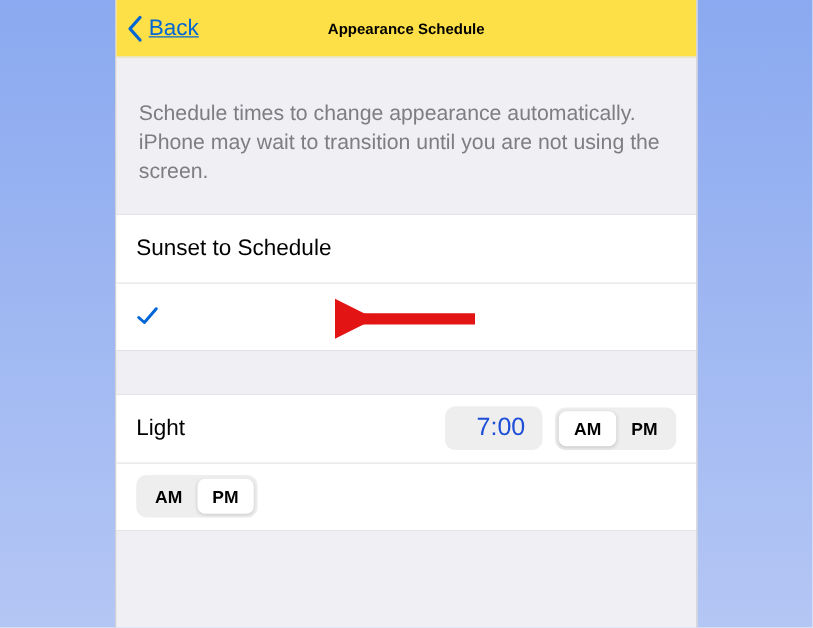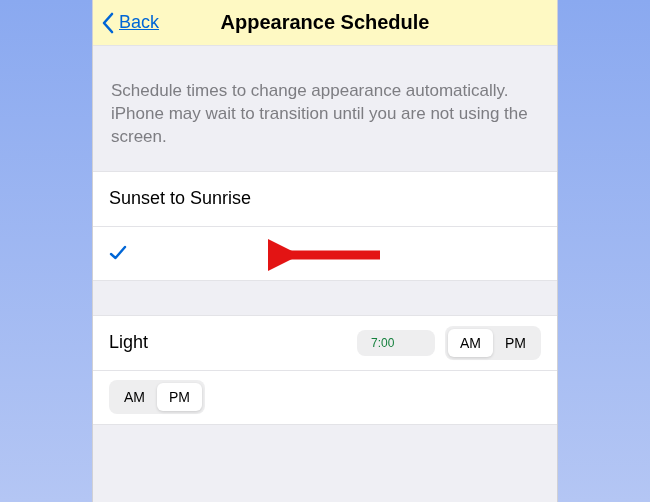--- a/index.html
+++ b/index.html
@@ -16,40 +16,40 @@
     width: 466px;
     height: 502px;
     background: #efeff4;
     border-left: 1px solid #d0d0d5;
     border-right: 1px solid #d0d0d5;
     position: relative;
     overflow: hidden;
   }
   .nav {
     height: 46px;
-    background: #fef9c3;
+    background: #fde047;
     display: flex;
     align-items: center;
     position: relative;
     border-bottom: 1px solid #e3e3e7;
   }
   .back {
     position: absolute;
     left: 8px;
     display: flex;
     align-items: center;
     color: #0066d6;
     font-size: 18px;
   }
   .back svg { width: 14px; height: 22px; }
   .back-label { text-decoration: underline; margin-left: 4px; }
   .title {
     margin: 0 auto;
     font-weight: 600;
-    font-size: 20px;
+    font-size: 12px;
     color: #000;
   }
   .header-text {
     padding: 34px 18px 22px 18px;
     font-size: 17px;
     line-height: 1.35;
     color: #7d7d82;
   }
   .group {
     background: #fff;
@@ -71,36 +71,36 @@
     color: #0066d6;
     font-size: 20px;
   }
   .check svg { width: 18px; height: 18px; display:block; }
   .spacer { height: 34px; }
   .time-row { }
   .time-box {
     background: #eeeeef;
     border-radius: 8px;
     padding: 6px 14px;
-    font-size: 12px;
-    color: #15803d;
+    font-size: 20px;
+    color: #1d4ed8;
     margin-right: 10px;
     min-width: 78px;
-    text-align: left;
+    text-align: right;
   }
   .ampm {
     display: flex;
     background: #eeeeef;
     border-radius: 8px;
     padding: 3px;
     gap: 0;
   }
   .ampm-seg {
     font-size: 14px;
-    font-weight: 400;
+    font-weight: 700;
     padding: 6px 12px;
     border-radius: 6px;
     color: #000;
     min-width: 40px;
     text-align: center;
   }
   .ampm-seg.sel {
     background: #fff;
     box-shadow: 0 1px 3px rgba(0,0,0,0.15);
   }
@@ -121,21 +121,21 @@
       </svg>
       <span class="back-label">Back</span>
     </div>
     <div class="title">Appearance Schedule</div>
   </div>
 
   <div class="header-text">Schedule times to change appearance automatically. iPhone may wait to transition until you are not using the screen.</div>
 
   <div class="group">
     <div class="row">
-      <div class="row-label">Sunset to Sunrise</div>
+      <div class="row-label">Sunset to Schedule</div>
     </div>
     <div class="row">
       <span class="check">
         <svg viewBox="0 0 18 18">
             <polyline points="2,10 6.5,14 16,3" fill="none" stroke="#0066d6" stroke-width="2.4" stroke-linecap="round" stroke-linejoin="round"></polyline>
           </svg>
       </span>
       <svg class="arrow" width="120" height="40" viewBox="0 0 120 40" style="left:175px; top:8px;">
         <defs>
           <marker id="ah" markerWidth="12" markerHeight="12" refX="2" refY="6" orient="auto">

